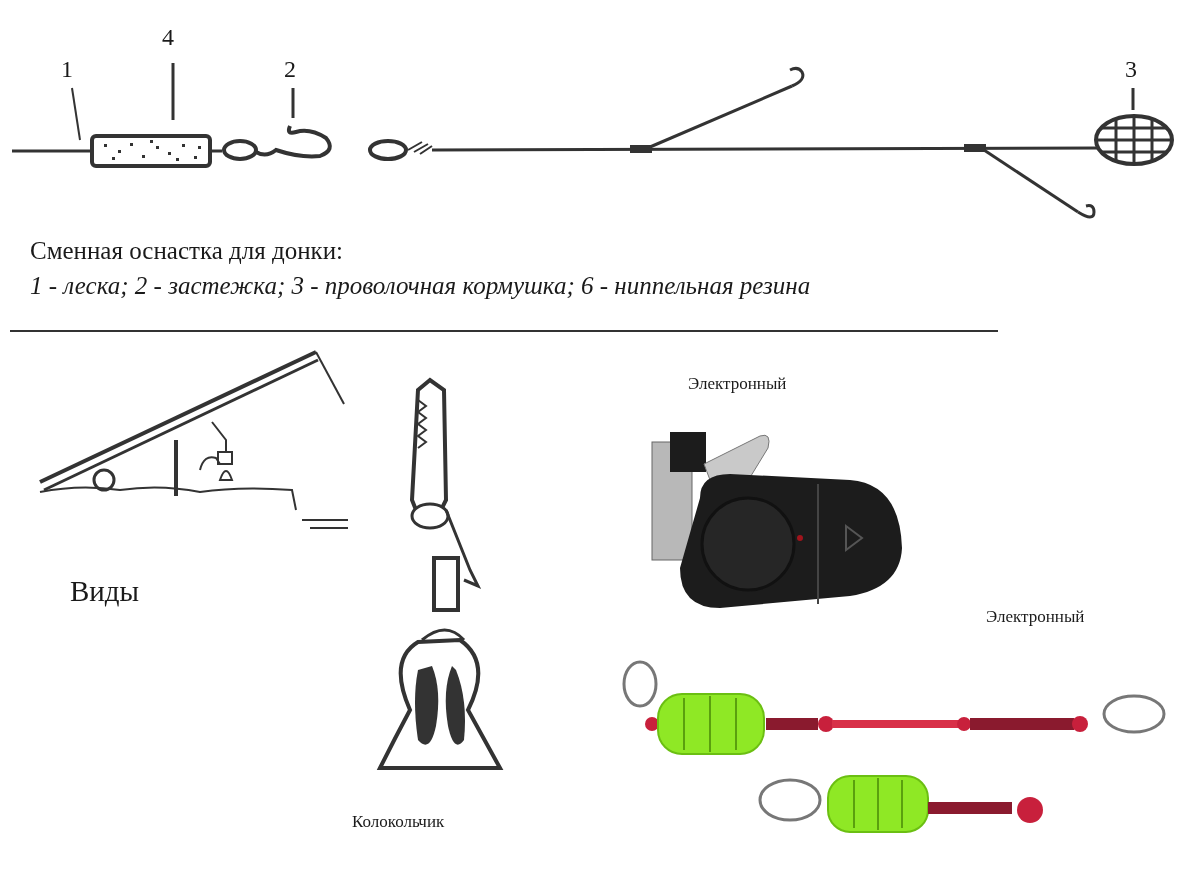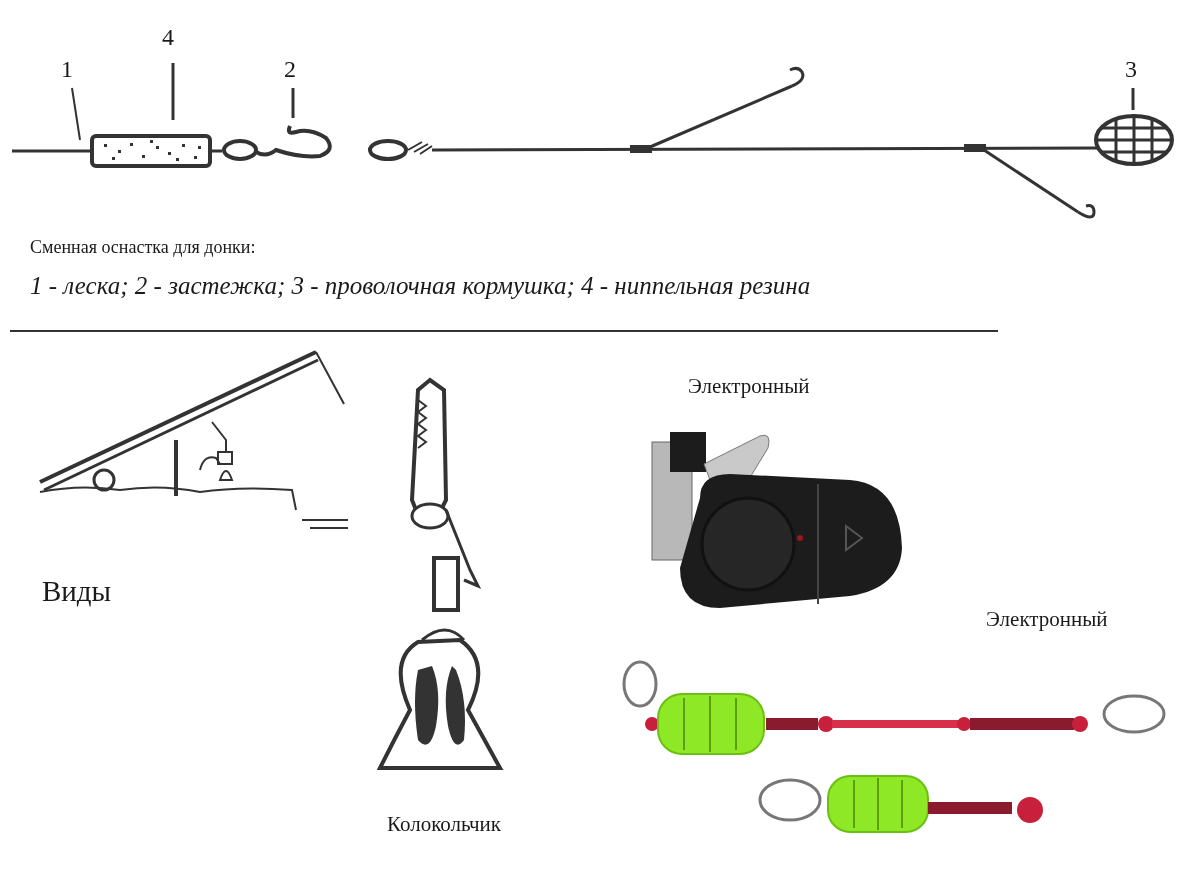--- a/index.html
+++ b/index.html
@@ -1,24 +1,24 @@
 <!DOCTYPE html>
 <html><head>
 <meta charset="utf-8">
 <style>
   html, body { margin:0; padding:0; background:#ffffff; }
   body { width:1200px; height:884px; position:relative; overflow:hidden;
          font-family:"Liberation Serif", "DejaVu Serif", serif; color:#1a1a1a; }
   .abs { position:absolute; }
   svg { position:absolute; overflow:visible; }
   .lbl { font-size:24px; }
-  .caption-title { font-size:18px; }
+  .caption-title { font-size:25px; }
   .caption-legend { font-size:25px; font-style:italic; }
-  .side-title { font-size:29px; line-height:38px; }
-  .photo-label { font-size:21px; }
+  .side-title { font-size:29px; line-height:38px;margin-left:28px; }
+  .photo-label { font-size:17px; }
 </style>
 </head>
 <body>
 
 <svg width="1200" height="230" style="left:0;top:0">
 
   <line x1="12" y1="151" x2="92" y2="151" stroke="#333" stroke-width="3"></line>
 
   <rect x="92" y="136" width="118" height="30" rx="4" fill="#fff" stroke="#333" stroke-width="4"></rect>
   <g fill="#333">
@@ -68,21 +68,21 @@
     <line x1="1152" y1="118" x2="1152" y2="162" stroke="#333" stroke-width="3"></line>
   </g>
 </svg>
 
 <span class="abs lbl" style="left:61px;top:56px">1</span>
 <span class="abs lbl" style="left:162px;top:24px">4</span>
 <span class="abs lbl" style="left:284px;top:56px">2</span>
 <span class="abs lbl" style="left:1125px;top:56px">3</span>
 
 <div class="abs caption-title" style="left:30px;top:237px">Сменная оснастка для донки:</div>
-<div class="abs caption-legend" style="left:30px;top:272px;white-space:nowrap">1 - леска; 2 - застежка; 3 - проволочная кормушка; 4 - ниппельная резина</div>
+<div class="abs caption-legend" style="left:30px;top:272px;white-space:nowrap">1 - леска; 2 - застежка; 3 - проволочная кормушка; 6 - ниппельная резина</div>
 
 <div class="abs" style="left:10px;top:330px;width:988px;height:2px;background:#333"></div>
 
 <svg width="360" height="220" style="left:0;top:340px">
   <line x1="40" y1="142" x2="316" y2="12" stroke="#333" stroke-width="4"></line>
   <line x1="44" y1="150" x2="318" y2="20" stroke="#333" stroke-width="3"></line>
   <line x1="316" y1="12" x2="344" y2="64" stroke="#333" stroke-width="2"></line>
   <circle cx="104" cy="140" r="10" fill="#fff" stroke="#333" stroke-width="3"></circle>
   <line x1="176" y1="100" x2="176" y2="156" stroke="#333" stroke-width="4"></line>
   <path d="M212 82 L226 100 L226 112 M218 112 L232 112 L232 124 L218 124 Z" fill="none" stroke="#333" stroke-width="2"></path>
@@ -101,21 +101,21 @@
   <path d="M70 10 L58 20 L52 130 L60 150 L76 150 L86 130 L84 20 Z" fill="#fff" stroke="#333" stroke-width="4"></path>
   <path d="M58 30 L66 36 L58 42 L66 48 L58 54 L66 60 L58 66 L66 72 L58 78" fill="none" stroke="#333" stroke-width="2"></path>
   <ellipse cx="70" cy="146" rx="18" ry="12" fill="#fff" stroke="#333" stroke-width="3"></ellipse>
   <path d="M86 140 L110 200 L118 216 L104 210" fill="none" stroke="#333" stroke-width="3"></path>
   <rect x="74" y="188" width="24" height="52" fill="#fff" stroke="#333" stroke-width="4"></rect>
   <path d="M62 270 Q86 250 104 270" fill="none" stroke="#333" stroke-width="3"></path>
   <path d="M50 340 Q28 290 58 272 L100 270 Q132 292 108 340 Q130 380 140 398 L20 398 Q34 370 50 340 Z" fill="#fff" stroke="#333" stroke-width="4"></path>
   <path d="M58 300 Q52 330 58 370 Q70 384 76 356 Q82 320 72 296 Z" fill="#333"></path>
   <path d="M96 300 Q108 330 104 370 Q94 384 88 356 Q82 320 92 296 Z" fill="#333"></path>
 </svg>
-<div class="abs photo-label" style="left:387px;top:812px">Колокольчик</div>
+<div class="abs photo-label" style="left:352px;top:812px">Колокольчик</div>
 
 <div class="abs photo-label" style="left:688px;top:374px">Электронный</div>
 <svg width="260" height="200" style="left:650px;top:418px">
   <rect x="2" y="24" width="40" height="118" fill="#b8b8b8" stroke="#666"></rect>
   <rect x="20" y="14" width="36" height="40" fill="#1c1c1c"></rect>
   <path d="M54 46 L110 18 Q122 14 118 30 L96 66 L60 62 Z" fill="#c9c9c9" stroke="#777"></path>
   <path d="M50 80 Q50 56 80 56 L200 62 Q250 66 252 130 Q250 170 200 178 L70 190 Q30 190 30 150 Z" fill="#1c1c1c"></path>
   <circle cx="98" cy="126" r="46" fill="#262626" stroke="#111" stroke-width="3"></circle>
   <line x1="168" y1="66" x2="168" y2="186" stroke="#444" stroke-width="2"></line>
   <circle cx="150" cy="120" r="3" fill="#a0141c"></circle>

